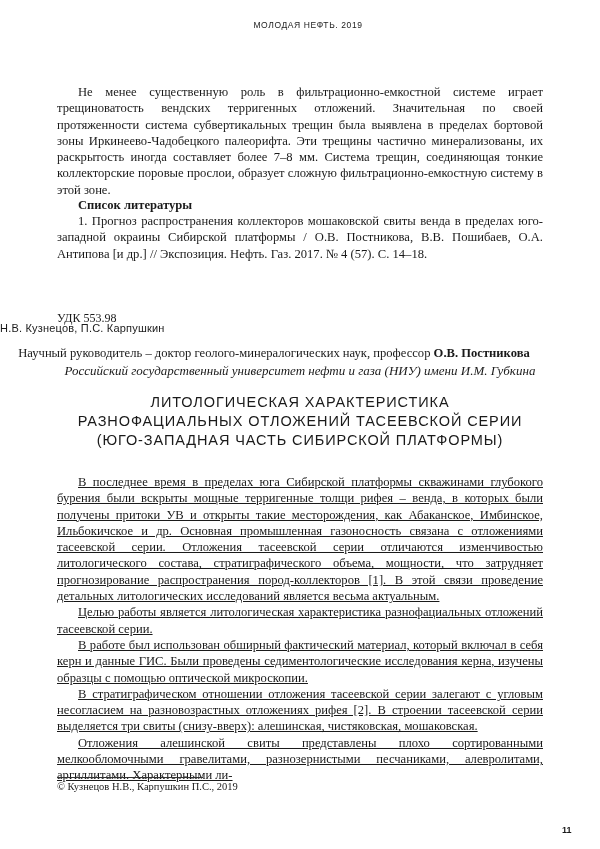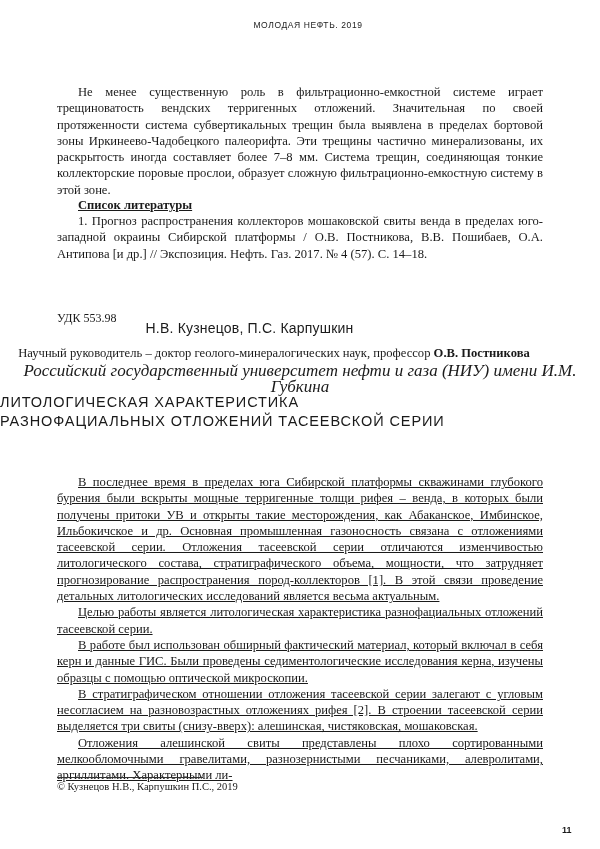--- a/index.html
+++ b/index.html
@@ -8,29 +8,29 @@
     .sans { font-family: "Liberation Sans", "DejaVu Sans", sans-serif; }
     .abs { position: absolute; }
 
     #running-header { top: 20px; left: 8px; width: 600px; text-align: center; font-size: 8.5px; letter-spacing: 0.6px; font-weight: normal; }
 
     .col { left: 57px; width: 486px; }
     .para { font-size: 12.6px; line-height: 16.3px; text-align: justify; margin: 0; hyphens: manual; }
     .para .ind { display: inline-block; width: 21px; }
 
     #prev-para { top: 84px; }
-    #refs-heading { top: 197px; font-size: 12.6px; font-weight: bold; line-height: 16px; padding-left: 21px; text-decoration: underline; }
+    #refs-heading { top: 197px; font-size: 12.6px; font-weight: bold; line-height: 16px; padding-left: 21px; }
     #ref-1 { top: 213px; }
 
     #udk { top: 310px; font-size: 12px; line-height: 16px; }
-    #authors { top: 318px; left: 0; width: 499px; text-align: center; font-size: 14px; line-height: 20px; letter-spacing: 0.2px; }
+    #authors { top: 318px; left: 0; width: 499px; font-size: 11px; line-height: 20px; letter-spacing: 0.2px; }
     #supervisor { top: 345px; left: 0; width: 548px; text-align: center; font-size: 12.6px; line-height: 16px; }
-    #university { top: 363px; left: 0; width: 600px; text-align: center; font-size: 17px; line-height: 16px; font-style: italic; }
+    #university { top: 363px; left: 0; width: 600px; text-align: center; font-size: 13px; line-height: 16px; font-style: italic; }
 
-    #article-title { top: 393px; left: 0; width: 600px; font-size: 14.5px; line-height: 19px; letter-spacing: 0.9px; text-transform: uppercase; }
+    #article-title { top: 393px; left: 0; width: 600px; text-align: center; font-size: 14.5px; line-height: 19px; letter-spacing: 0.9px; text-transform: uppercase; }
 
     #body-text { top: 474px; text-decoration: underline; }
     .body-p { display: block; }
 
     #footnote-rule { top: 777px; left: 57px; width: 146px; height: 0; border-top: 1px solid #333; }
     #footnote { top: 780px; left: 57px; font-size: 10.5px; line-height: 14px; }
     #page-number { top: 825px; left: 562px; font-size: 9px; font-weight: bold; }
   </style>
 </head>
 <body>
@@ -47,20 +47,21 @@
 
 <div id="authors" class="abs sans">Н.В. Кузнецов, П.С. Карпушкин</div>
 
 <div id="supervisor" class="abs serif"><span>Научный руководитель – доктор геолого-минералогических наук, профессор </span><b>О.В. Постникова</b></div>
 
 <div id="university" class="abs serif">Российский государственный университет нефти и газа (НИУ) имени И.М. Губкина</div>
 
 <div id="article-title" class="abs sans">
   <div>Литологическая характеристика</div>
   <div>разнофациальных отложений тасеевской серии</div>
+  <div>(юго-западная часть Сибирской платформы)</div>
 </div>
 
 <div id="body-text" class="abs col serif">
   <p class="para body-p"><span class="ind"></span><span>В последнее время в пределах юга Сибирской платформы скважинами глубокого бурения были вскрыты мощные терригенные толщи рифея – венда, в которых были получены притоки УВ и открыты такие месторождения, как Абаканское, Имбинское, Ильбокичское и др. Основная промышленная газоносность связана с отложениями тасеевской серии. Отложения тасеевской серии отличаются изменчивостью литологического состава, стратиграфического объема, мощности, что затрудняет прогнозирование распространения пород-коллекторов [1]. В этой связи проведение детальных литологических исследований является весьма актуальным.</span></p>
   <p class="para body-p"><span class="ind"></span><span>Целью работы является литологическая характеристика разнофациальных отложений тасеевской серии.</span></p>
   <p class="para body-p"><span class="ind"></span><span>В работе был использован обширный фактический материал, который включал в себя керн и данные ГИС. Были проведены седиментологические исследования керна, изучены образцы с помощью оптической микроскопии.</span></p>
   <p class="para body-p"><span class="ind"></span><span>В стратиграфическом отношении отложения тасеевской серии залегают с угловым несогласием на разновозрастных отложениях рифея [2]. В строении тасеевской серии выделяется три свиты (снизу-вверх): алешинская, чистяковская, мошаковская.</span></p>
   <p class="para body-p"><span class="ind"></span><span>Отложения алешинской свиты представлены плохо сортированными мелкообломочными гравелитами, разнозернистыми песчаниками, алевролитами, аргиллитами. Характерными ли-</span></p>
 </div>
 

